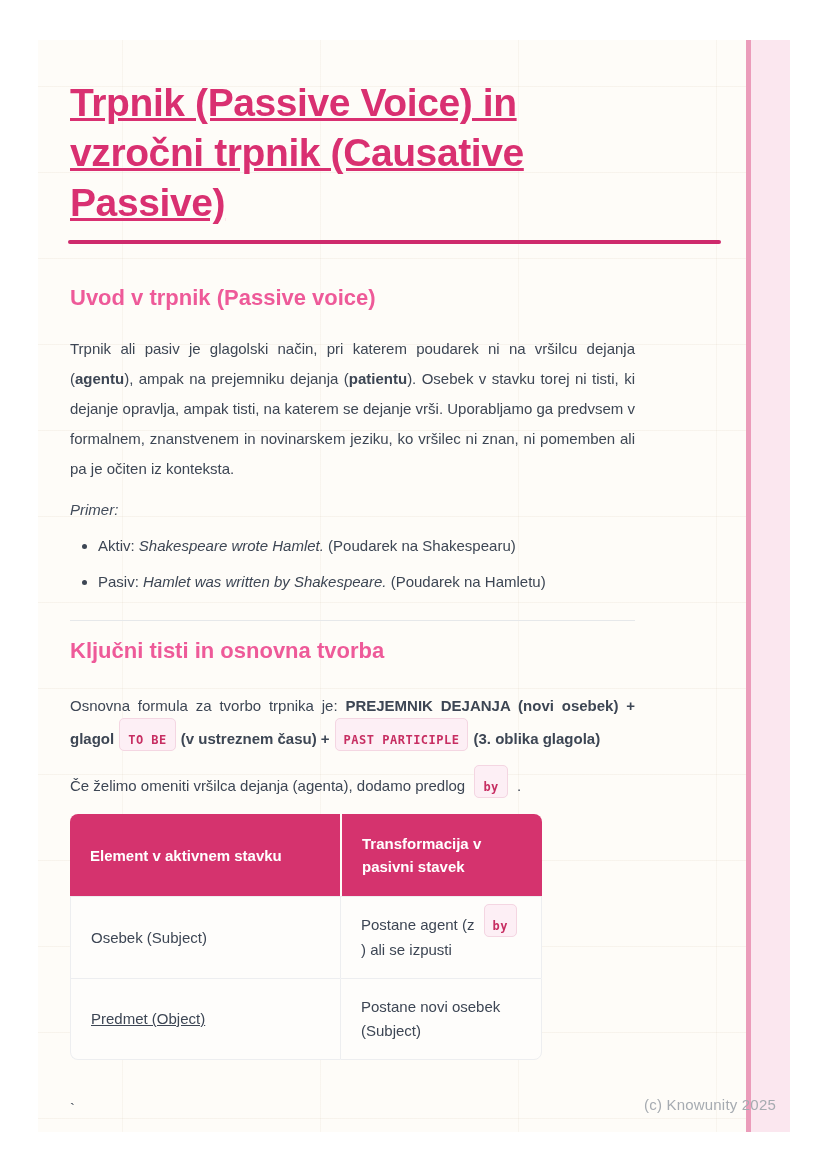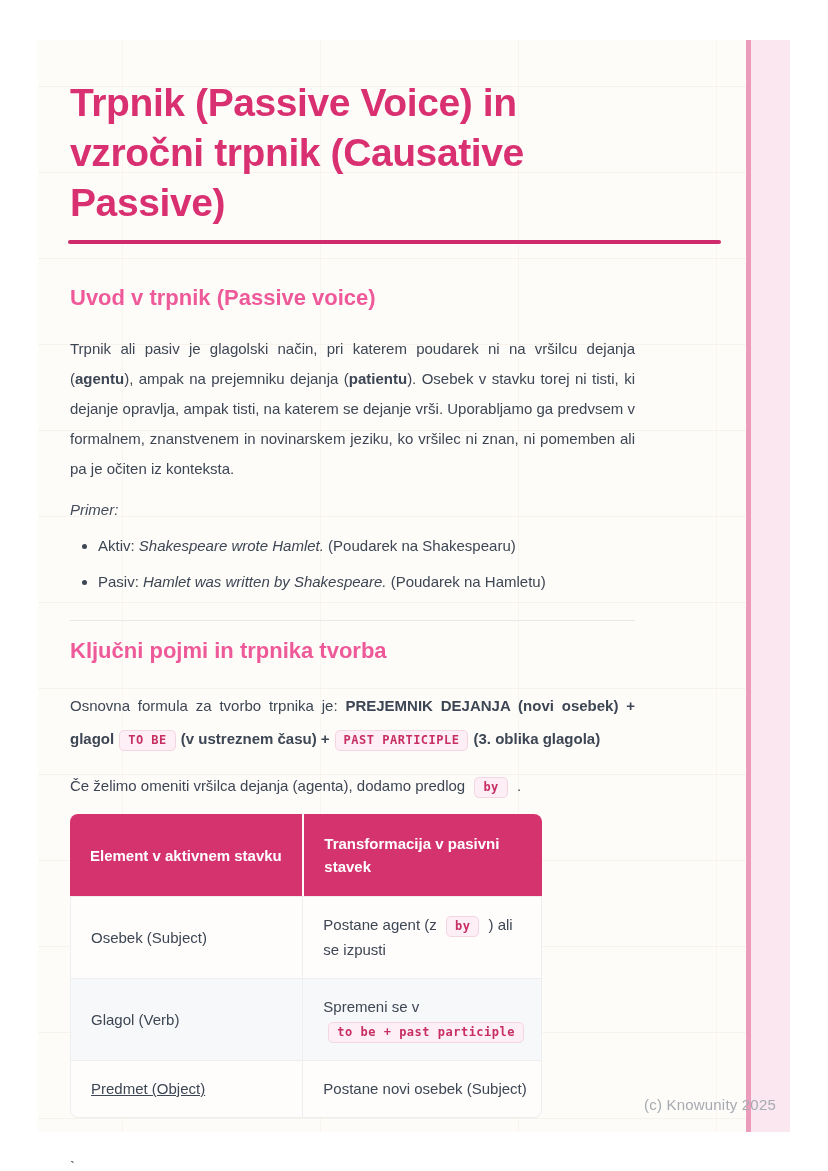--- a/index.html
+++ b/index.html
@@ -18,21 +18,21 @@
   }
   .stripe{
     position:absolute;top:0;right:0;bottom:0;width:39px;
     background:#fbe7ef;border-left:5px solid #eb9cba;z-index:1;
   }
   .content{position:absolute;left:32px;top:0;width:565px;z-index:2;}
   h1{
     margin:38px 0 0;font-size:39px;line-height:50px;font-weight:bold;
     color:#d93071;letter-spacing:-0.4px;
   }
-  h1 .tl{display:block;}
+  h1 .tl{display:block;text-decoration:underline;}
   .title-rule{
     border:none;height:4px;background:#ce2a6c;width:653px;
     margin:12px 0 0 -2px;border-radius:2px;
   }
   h2{margin:40px 0 0;font-size:22px;line-height:28px;font-weight:bold;color:#ee5a99;}
   h2.k{margin-top:16px;}
   p{margin:0;color:#3d4654;}
   .body{margin-top:22px;font-size:15px;line-height:30px;}
   .just{text-align:justify;}
   .formula{margin-top:24px;font-size:15px;line-height:33px;font-weight:bold;}
@@ -40,21 +40,21 @@
   .note{margin-top:14px;font-size:15px;line-height:30px;}
   .primer{margin-top:14px;font-size:15px;line-height:24px;font-style:italic;color:#414b5a;}
   ul{margin:6px 0 8px;padding-left:28px;list-style:disc;}
   li{margin-top:12px;font-size:15px;line-height:24px;color:#3d4654;}
   .b{font-weight:bold;}
   .i{font-style:italic;}
   .tok{
     font-family:"DejaVu Sans Mono","Liberation Mono",monospace;
     font-size:12px;font-weight:bold;letter-spacing:0.5px;color:#c72e62;
     background:#fdeff5;border:1px solid #f4d6e2;border-radius:5px;
-    padding:2px 8px 3px;margin:0 5px;white-space:nowrap;
+    padding:14px 8px 3px;margin:0 5px;white-space:nowrap;
   }
   .soft-rule{border:none;border-top:1px solid #e6e8ea;margin:26px 0 0;width:565px;}
   table{
     margin-top:12px;width:472px;border-collapse:separate;border-spacing:0;
     font-size:15px;color:#3d4654;
   }
   thead th{
     background:#d5336e;color:#ffffff;font-weight:bold;text-align:left;
     padding:18px 20px;line-height:23px;vertical-align:middle;
   }
@@ -97,42 +97,38 @@
 
     <p class="primer">Primer:</p>
 
     <ul>
       <li><span>Aktiv: </span><span class="i">Shakespeare wrote Hamlet.</span><span> (Poudarek na Shakespearu)</span></li>
       <li><span>Pasiv: </span><span class="i">Hamlet was written by Shakespeare.</span><span> (Poudarek na Hamletu)</span></li>
     </ul>
 
     <hr class="soft-rule">
 
-    <h2 class="k">Ključni pojmi in trpnika tvorba</h2>
+    <h2 class="k">Ključni tisti in osnovna tvorba</h2>
 
     <p class="formula just"><span class="r0">Osnovna formula za tvorbo trpnika je: </span><span class="b">PREJEMNIK DEJANJA (novi osebek) + glagol</span><span class="tok">TO BE</span><span class="b">(v ustreznem času) +</span><span class="tok">PAST PARTICIPLE</span><span class="b">(3. oblika glagola)</span></p>
 
     <p class="note"><span>Če želimo omeniti vršilca dejanja (agenta), dodamo predlog </span><span class="tok">by</span><span> .</span></p>
 
     <table>
       <thead>
         <tr>
           <th class="c1">Element v aktivnem stavku</th>
           <th class="c2">Transformacija v pasivni stavek</th>
         </tr>
       </thead>
       <tbody>
         <tr>
           <td><span>Osebek (Subject)</span></td>
           <td><span>Postane agent (z </span><span class="tok">by</span><span> ) ali se izpusti</span></td>
         </tr>
-        <tr class="alt">
-          <td><span>Glagol (Verb)</span></td>
-          <td><span>Spremeni se v </span><span class="tok">to be + past participle</span></td>
-        </tr>
         <tr>
           <td><span>Predmet (Object)</span></td>
           <td><span>Postane novi osebek (Subject)</span></td>
         </tr>
       </tbody>
     </table>
 
     <div class="stray">`</div>
   </div>
 

